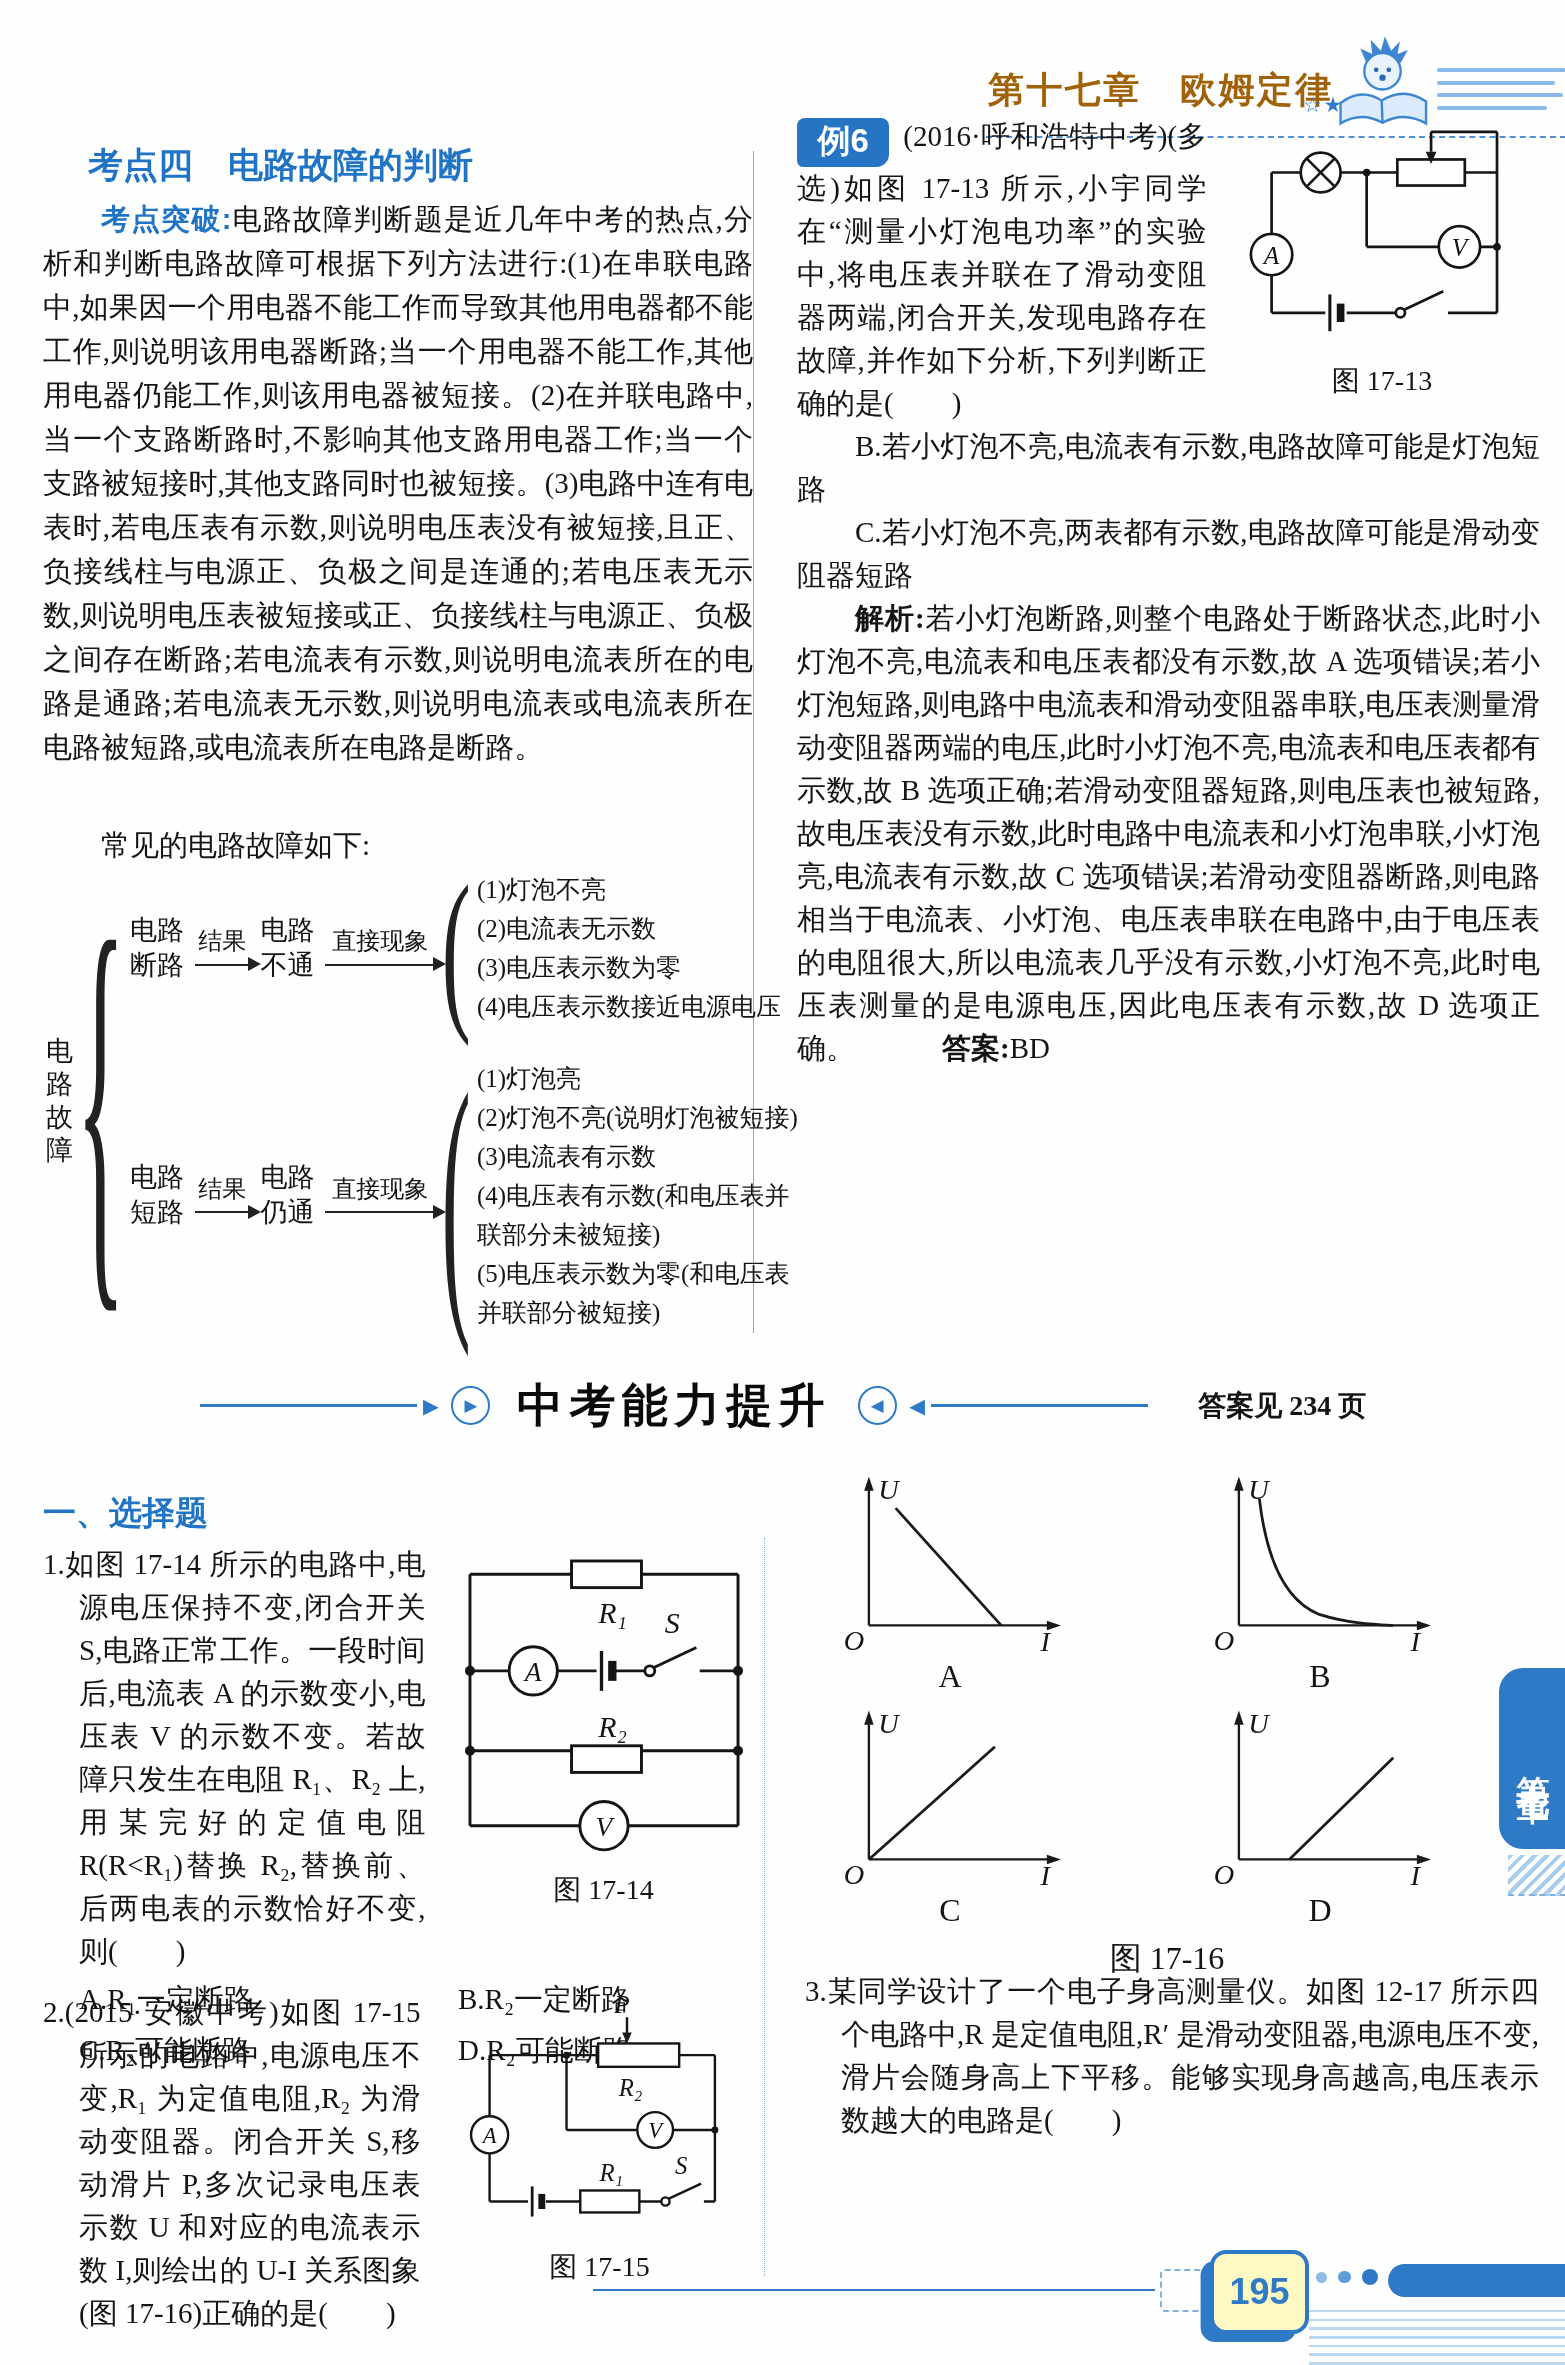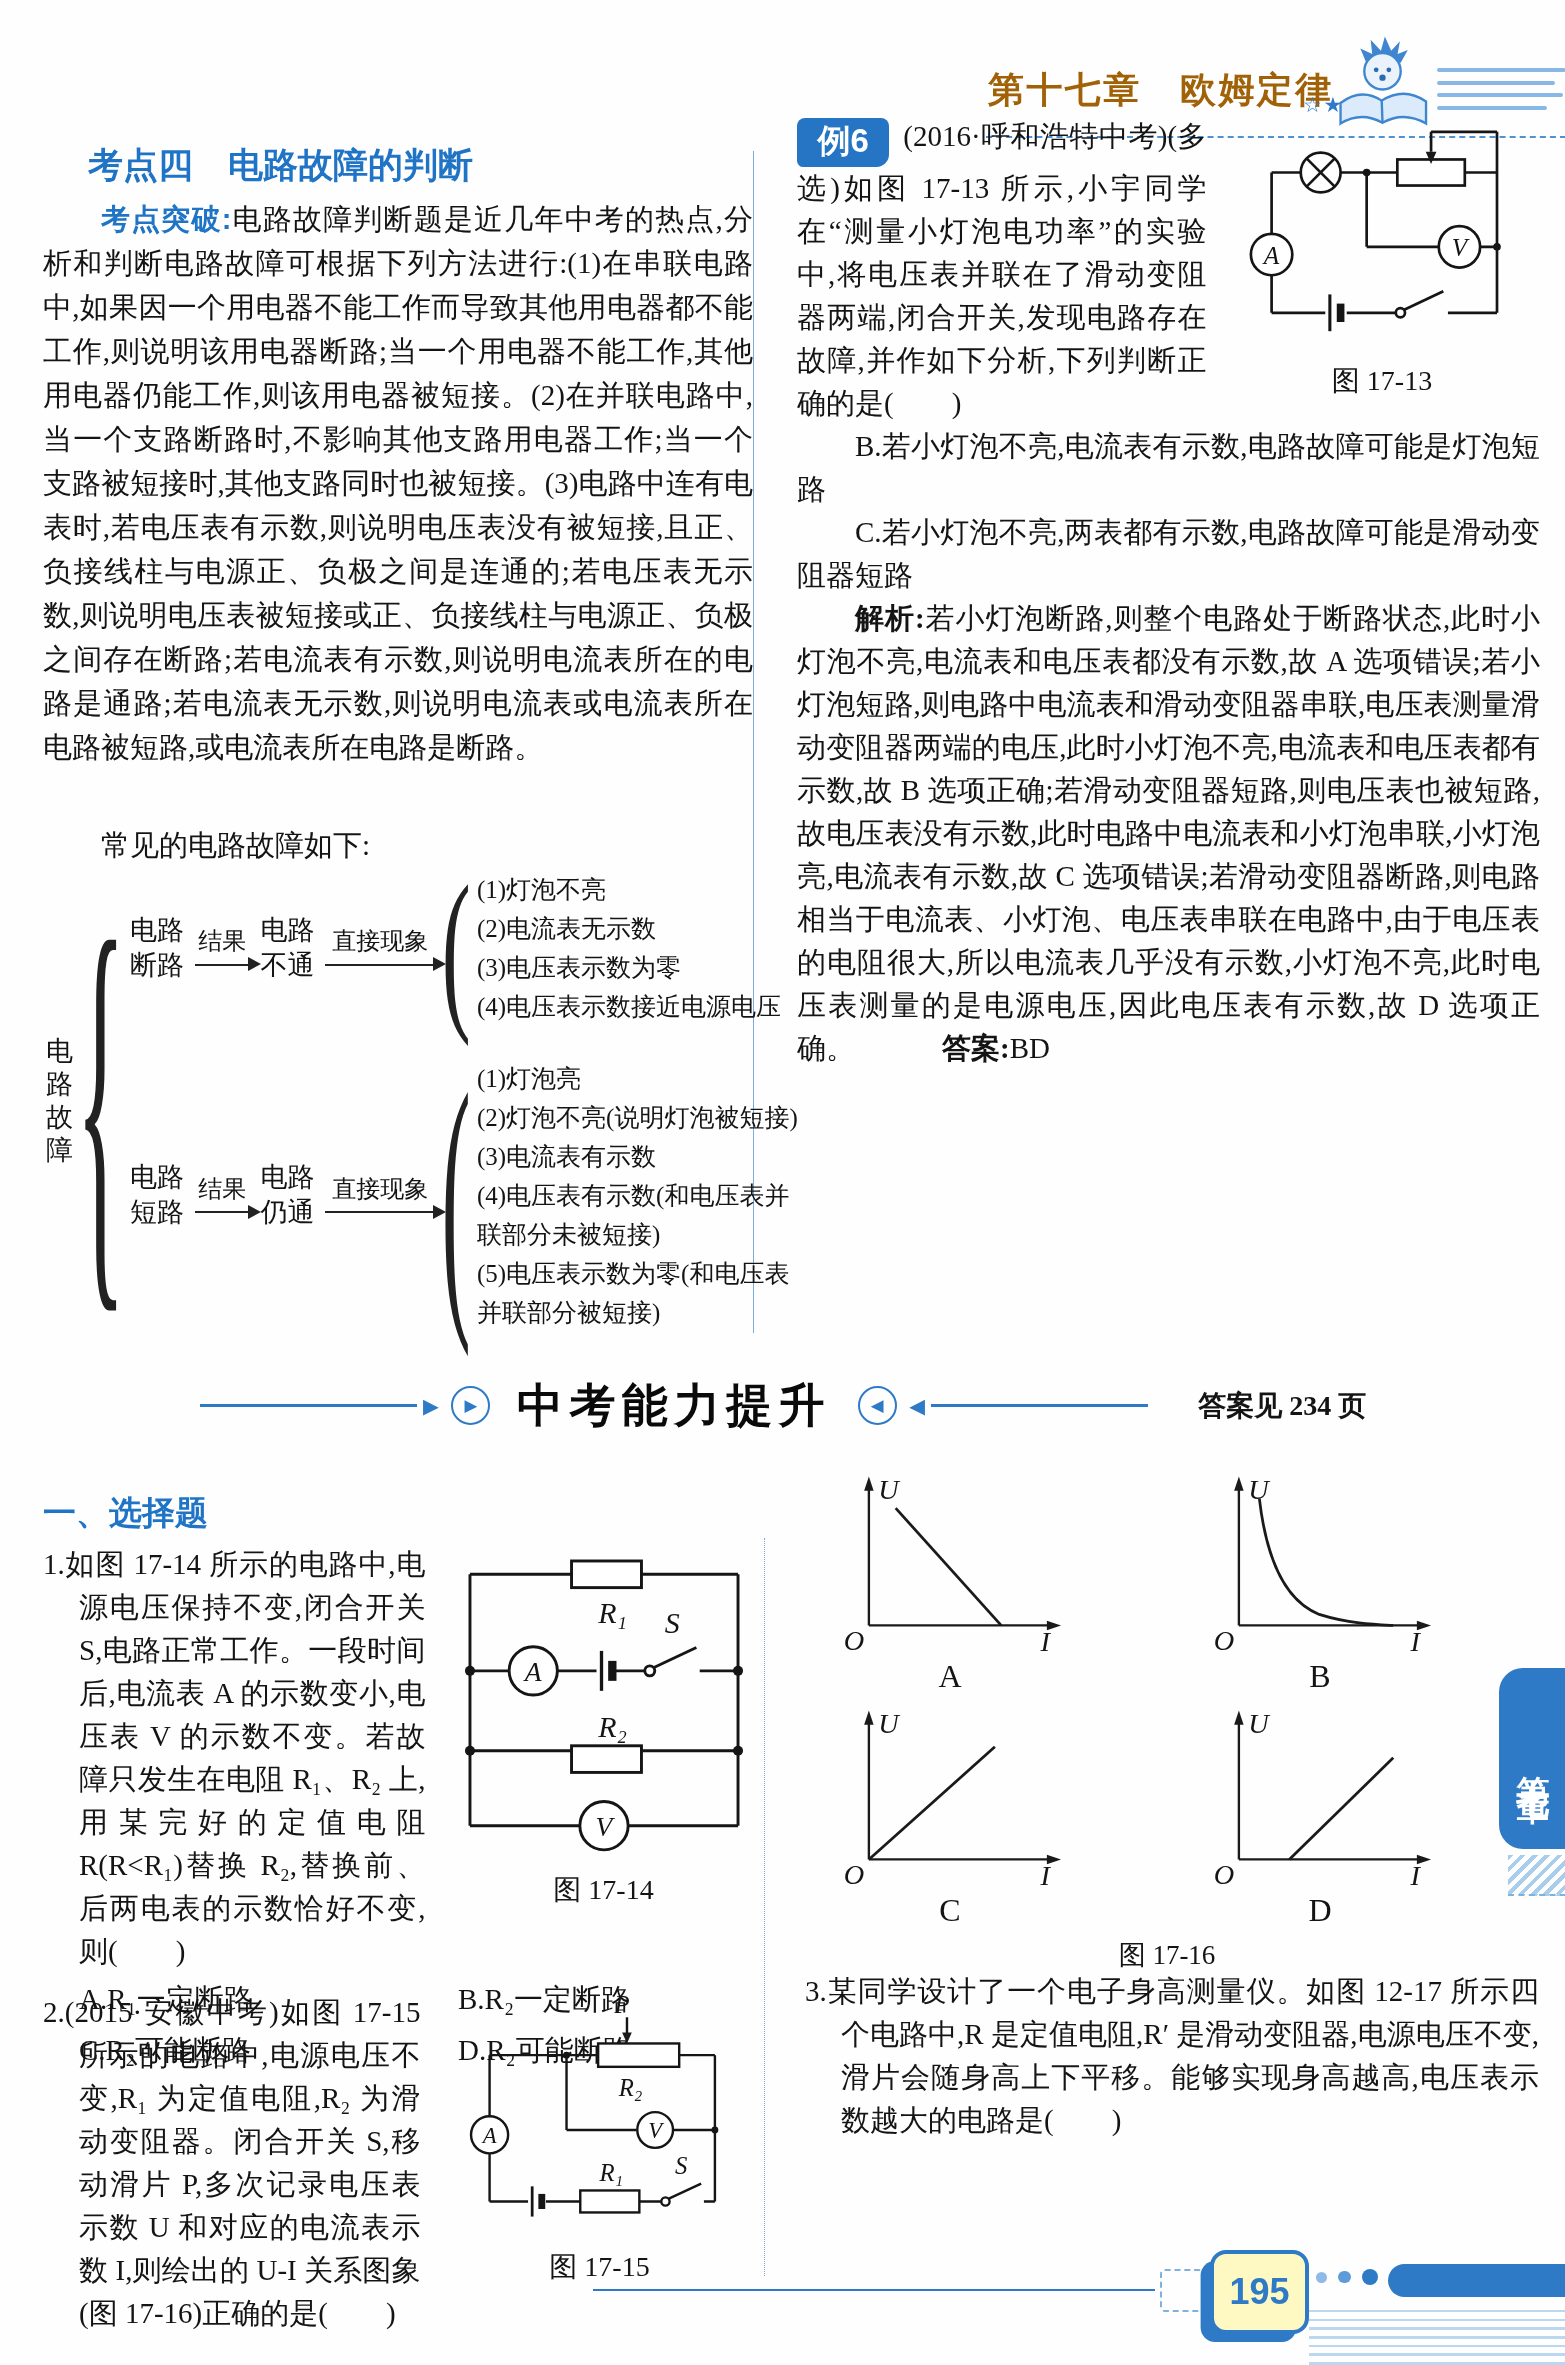--- a/index.html
+++ b/index.html
@@ -73,21 +73,21 @@
   #q1{left:43px;top:1543px;width:726px;}
   #q2{left:43px;top:1991px;width:726px;}
   .qtext{padding-left:36px;text-indent:-36px;}
   .fig14{float:right;width:331px;margin:3.2px 0 6.3px 12.6px;text-align:center;}
   .fig15{float:right;width:339px;margin:3.2px 0 3.2px 9.5px;text-align:center;}
   .optgrid{margin-top:4.7px;padding-left:36px;display:grid;grid-template-columns:379px 1fr;row-gap:8px;}
 
   #graphs{left:820px;top:1464px;width:694px;}
   .ggrid{display:grid;grid-template-columns:260px 260px;column-gap:110px;row-gap:3.2px;}
   .glabel{text-align:center;font-size:32px;line-height:38px;}
-  #g-caption{text-align:center;font-size:27px;margin-top:8px;}
+  #g-caption{text-align:center;font-size:32px;margin-top:8px;}
   #q3{left:805px;top:1970px;width:734px;}
 
   
   #side-tab{left:1499px;top:1668px;width:67px;height:181px;background:#2e7ac6;
       border-radius:24px 0 0 24px;display:flex;align-items:center;justify-content:center;}
   #side-tab span{writing-mode:vertical-rl;text-orientation:upright;color:#fff;
       font-size:33px;letter-spacing:4.7px;}
   #side-hatch{left:1508px;top:1855px;width:58px;height:39px;
       background:repeating-linear-gradient(135deg,#a9cdec 0 4px,#ffffff 4px 8.7px);
       border-bottom:2.4px dashed #7fb0e0;}

